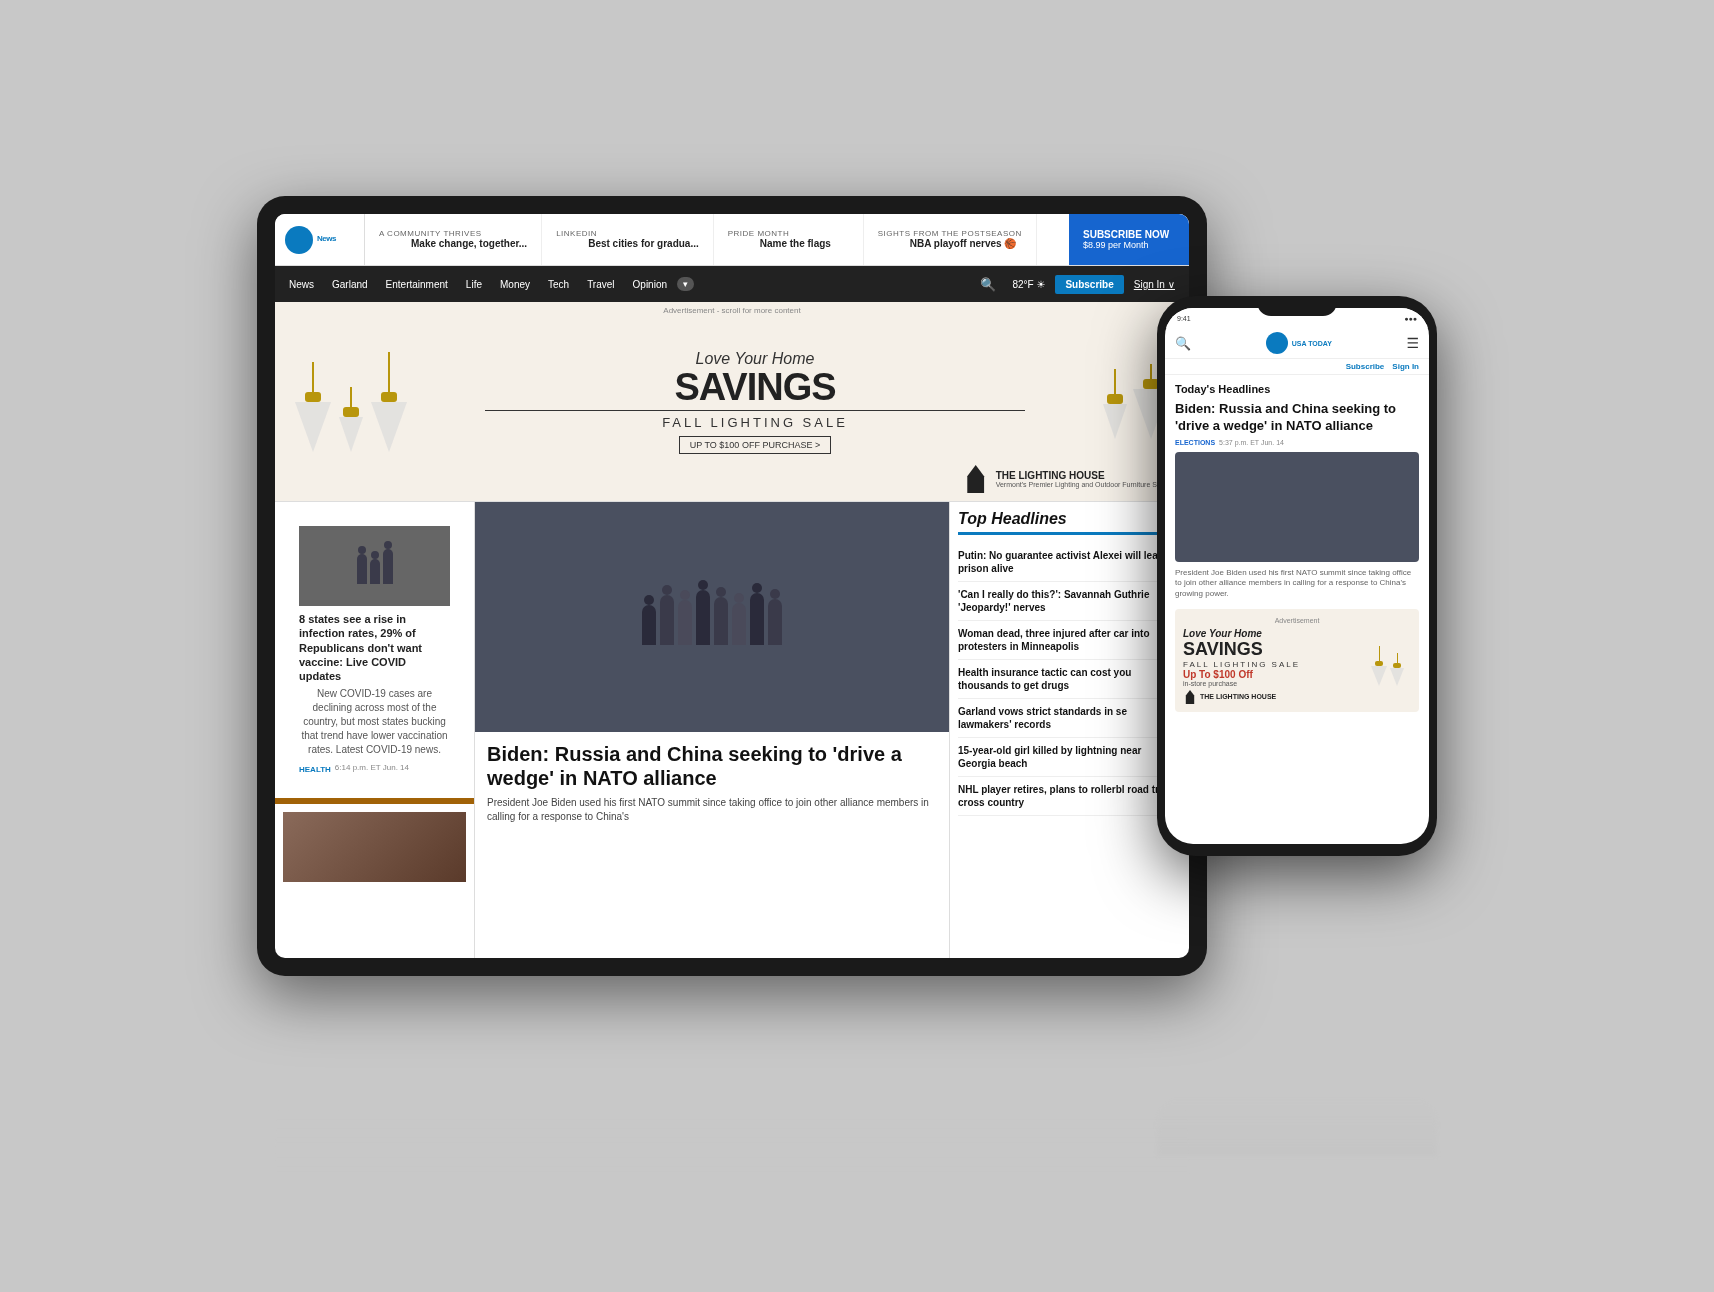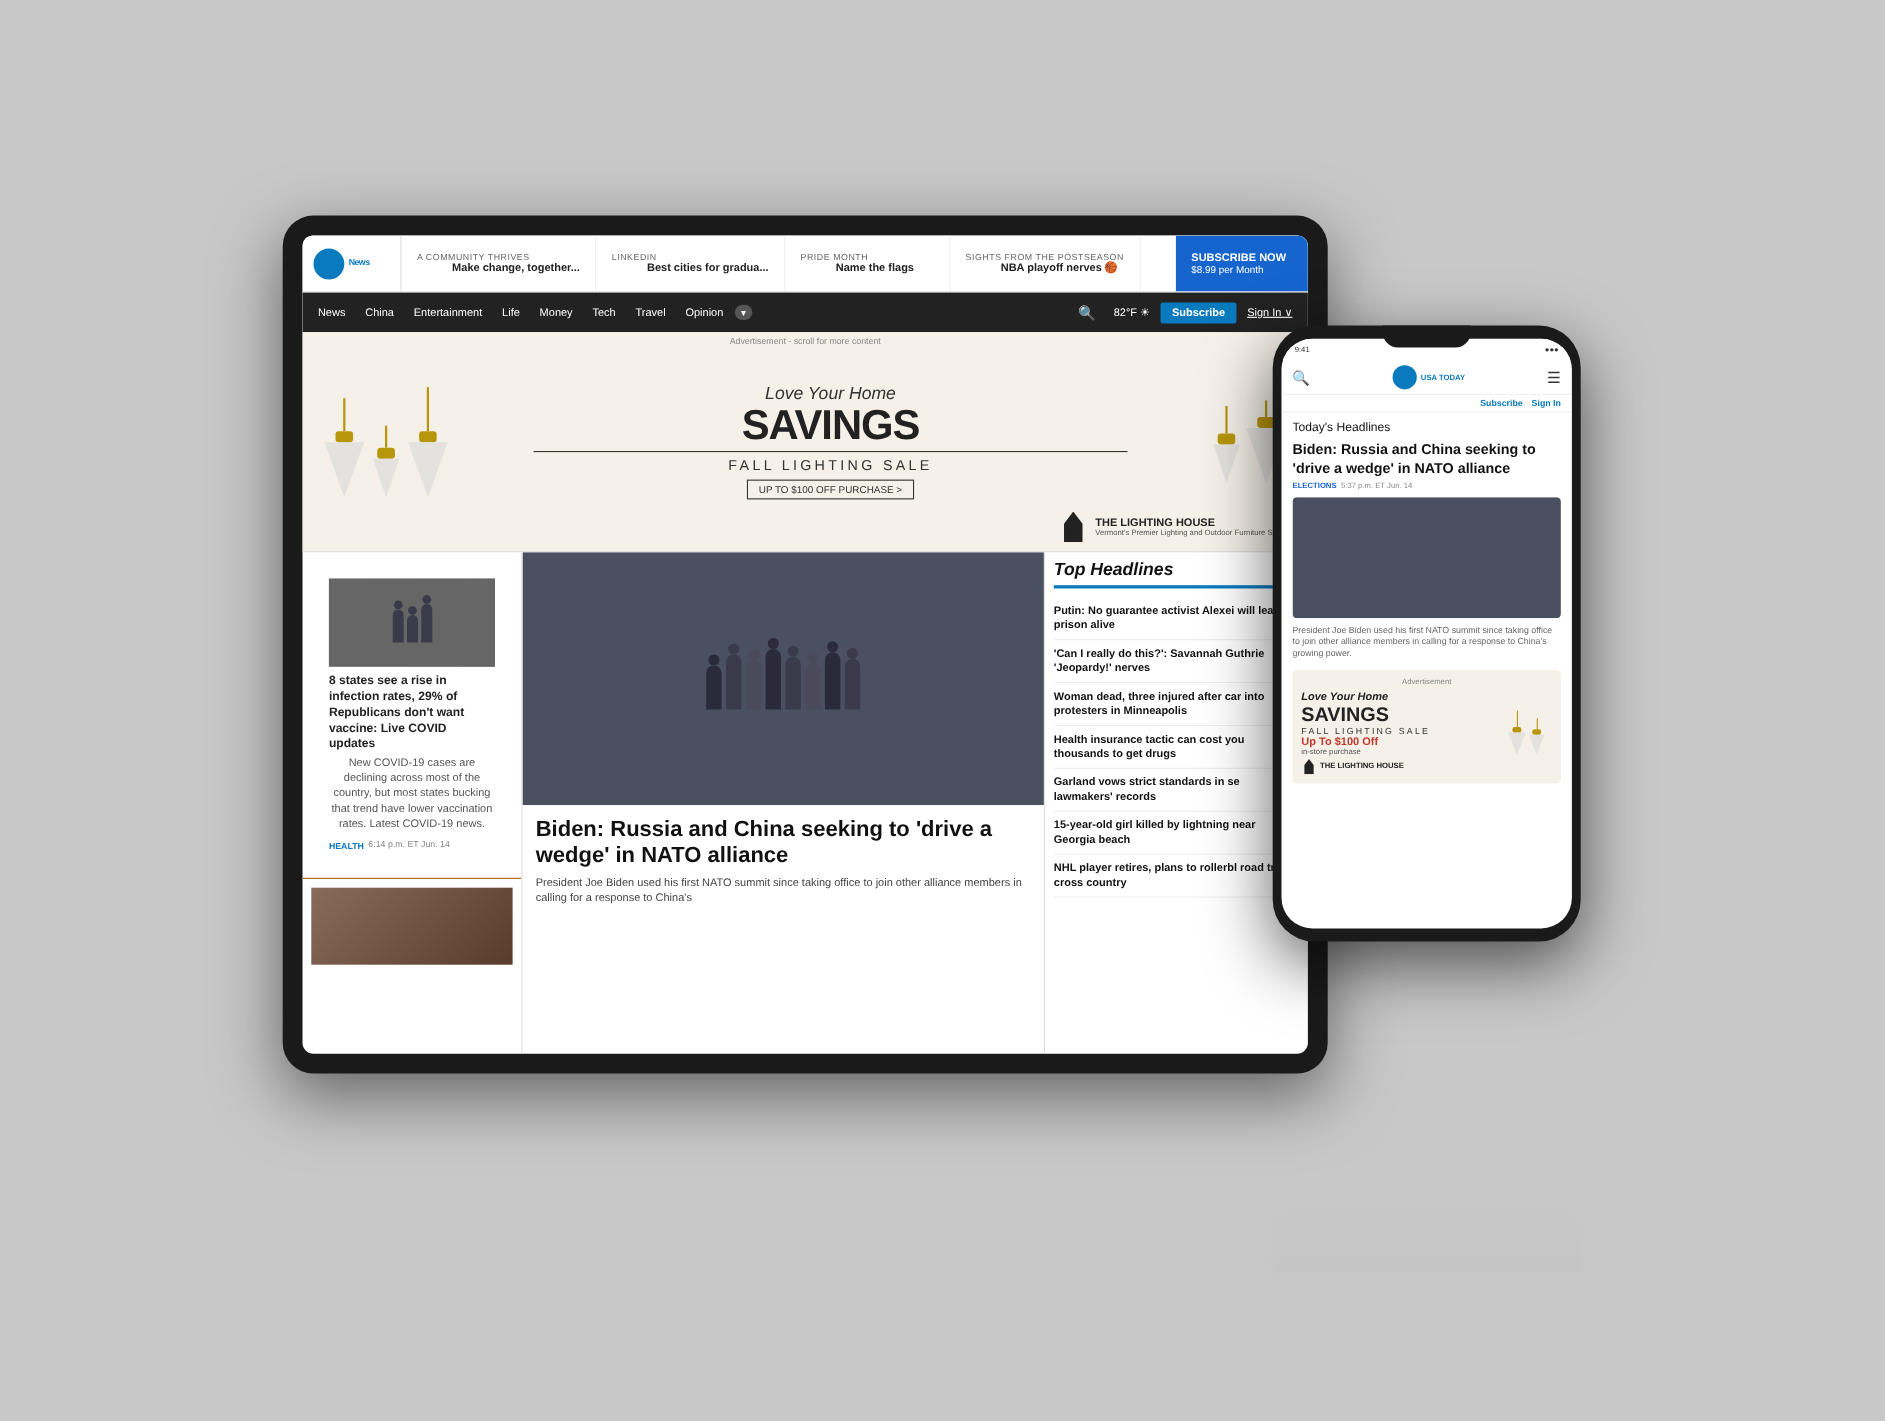--- a/index.html
+++ b/index.html
@@ -327,21 +327,21 @@
     .left-col {
       width: 200px;
       border-right: 1px solid #ddd;
       overflow: hidden;
       display: flex;
       flex-direction: column;
     }
 
     .article-thumb {
       padding: 24px;
-      border-bottom: 1px solid #a16207;
+      border-bottom: 6px solid #a16207;
     }
 
     .covid-image {
       width: 100%;
       height: 80px;
       background: linear-gradient(135deg, #555 0%, #333 100%);
       display: flex;
       align-items: center;
       justify-content: center;
       color: #fff;
@@ -573,21 +573,21 @@
     }
 
     .phone-content {
       flex: 1;
       overflow: hidden;
       padding: 8px 10px;
     }
 
     .phone-section-title {
       font-size: 11px;
-      font-weight: 400;
+      font-weight: 700;
       color: #111;
       margin-bottom: 6px;
     }
 
     .phone-headline {
       font-size: 13px;
       font-weight: 900;
       color: #111;
       line-height: 1.3;
       margin-bottom: 4px;
@@ -745,21 +745,21 @@
           </div>
         </div>
         <div class="ticker-subscribe">
           <span class="subscribe-label">SUBSCRIBE NOW</span>
           <span class="subscribe-price">$8.99 per Month</span>
         </div>
       </div>
 
       <div class="nav-bar">
         <div class="nav-item">News</div>
-        <div class="nav-item">China</div>
+        <div class="nav-item">Garland</div>
         <div class="nav-item">Entertainment</div>
         <div class="nav-item">Life</div>
         <div class="nav-item">Money</div>
         <div class="nav-item">Tech</div>
         <div class="nav-item">Travel</div>
         <div class="nav-item">Opinion</div>
         <div class="nav-dropdown">▾</div>
         <div class="nav-spacer"></div>
         <div class="nav-search-icon">🔍</div>
         <div class="nav-weather">82°F ☀</div>

